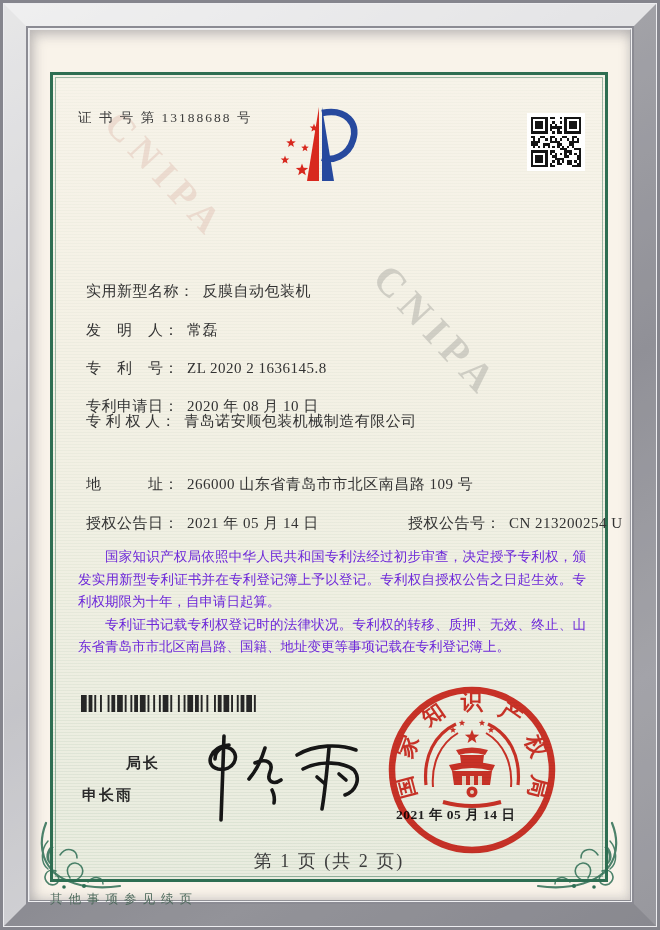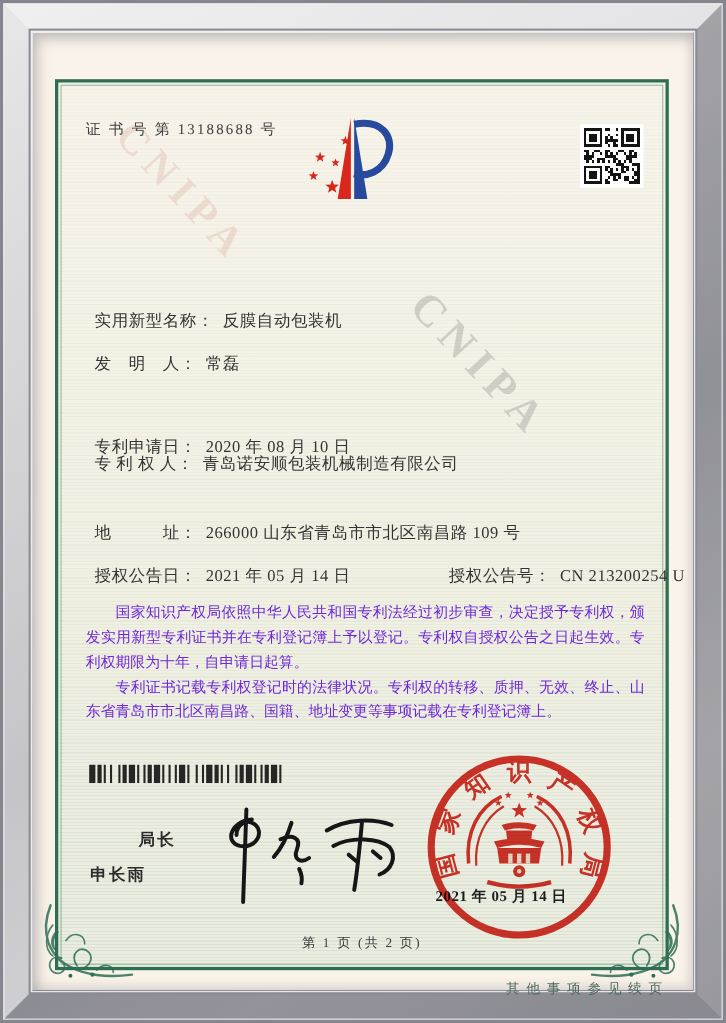--- a/index.html
+++ b/index.html
@@ -51,22 +51,22 @@
   .body-text p { text-indent:2em; }
 
   
   .barcode { position:absolute; left:81px; top:695px; }
   .sig-title { position:absolute; left:86px; top:754px; font-size:15px; font-weight:600; color:#2b2b2b; letter-spacing:2px;margin-left:40px; }
   .sig-name  { position:absolute; left:82px; top:786px; font-size:15px; font-weight:600; color:#2b2b2b; letter-spacing:2px; }
   .signature { position:absolute; left:193px; top:732px; }
   .seal-date { position:absolute; left:396px; top:806px; width:175px; font-size:13.5px; font-weight:600; color:#1d1d1d; letter-spacing:.5px; z-index:4; }
   .seal { position:absolute; left:386px; top:684px; z-index:5; mix-blend-mode:multiply; opacity:.94; }
 
-  .page-no { position:absolute; left:50px; top:849px; width:558px; text-align:center; font-size:12px; letter-spacing:2px; color:#3c3c3c; }
-  .note { position:absolute; left:50px; top:891px; width:558px; text-align:right; font-size:12.5px; letter-spacing:6px; color:#4e6a5c; }
+  .page-no { position:absolute; left:50px; top:849px; width:558px; text-align:center; font-size:18px; letter-spacing:2px; color:#3c3c3c; }
+  .note { position:absolute; left:50px; top:891px; width:558px; text-align:left; font-size:12.5px; letter-spacing:6px; color:#4e6a5c; }
 
   .flourish { position:absolute; z-index:3; }
   .flourish-l { left:36px; top:797px; }
   .flourish-r { left:537px; top:797px; transform:scaleX(-1); }
 </style>
 </head>
 <body>
 
 <div class="page">
 
@@ -259,20 +259,23 @@
       </g>
   </svg>
 
 
   <div class="field-row" style="top:282px">
     <span class="lab">实用新型名称：</span><span class="val">反膜自动包装机</span>
   </div>
   <div class="field-row" style="top:321px">
     <span class="lab">发　明　人：</span><span class="val">常磊</span>
   </div>
+  <div class="field-row" style="top:359px">
+    <span class="lab">专　利　号：</span><span class="val">ZL 2020 2 1636145.8</span>
+  </div>
   <div class="field-row" style="top:397px">
     <span class="lab">专利申请日：</span><span class="val">2020 年 08 月 10 日</span>
   </div>
   <div class="field-row" style="top:412px">
     <span class="lab">专 利 权 人：</span><span class="val">青岛诺安顺包装机械制造有限公司</span>
   </div>
   <div class="field-row" style="top:475px">
     <span class="lab">地　　　址：</span><span class="val">266000 山东省青岛市市北区南昌路 109 号</span>
   </div>
   <div class="field-row" style="top:514px">

